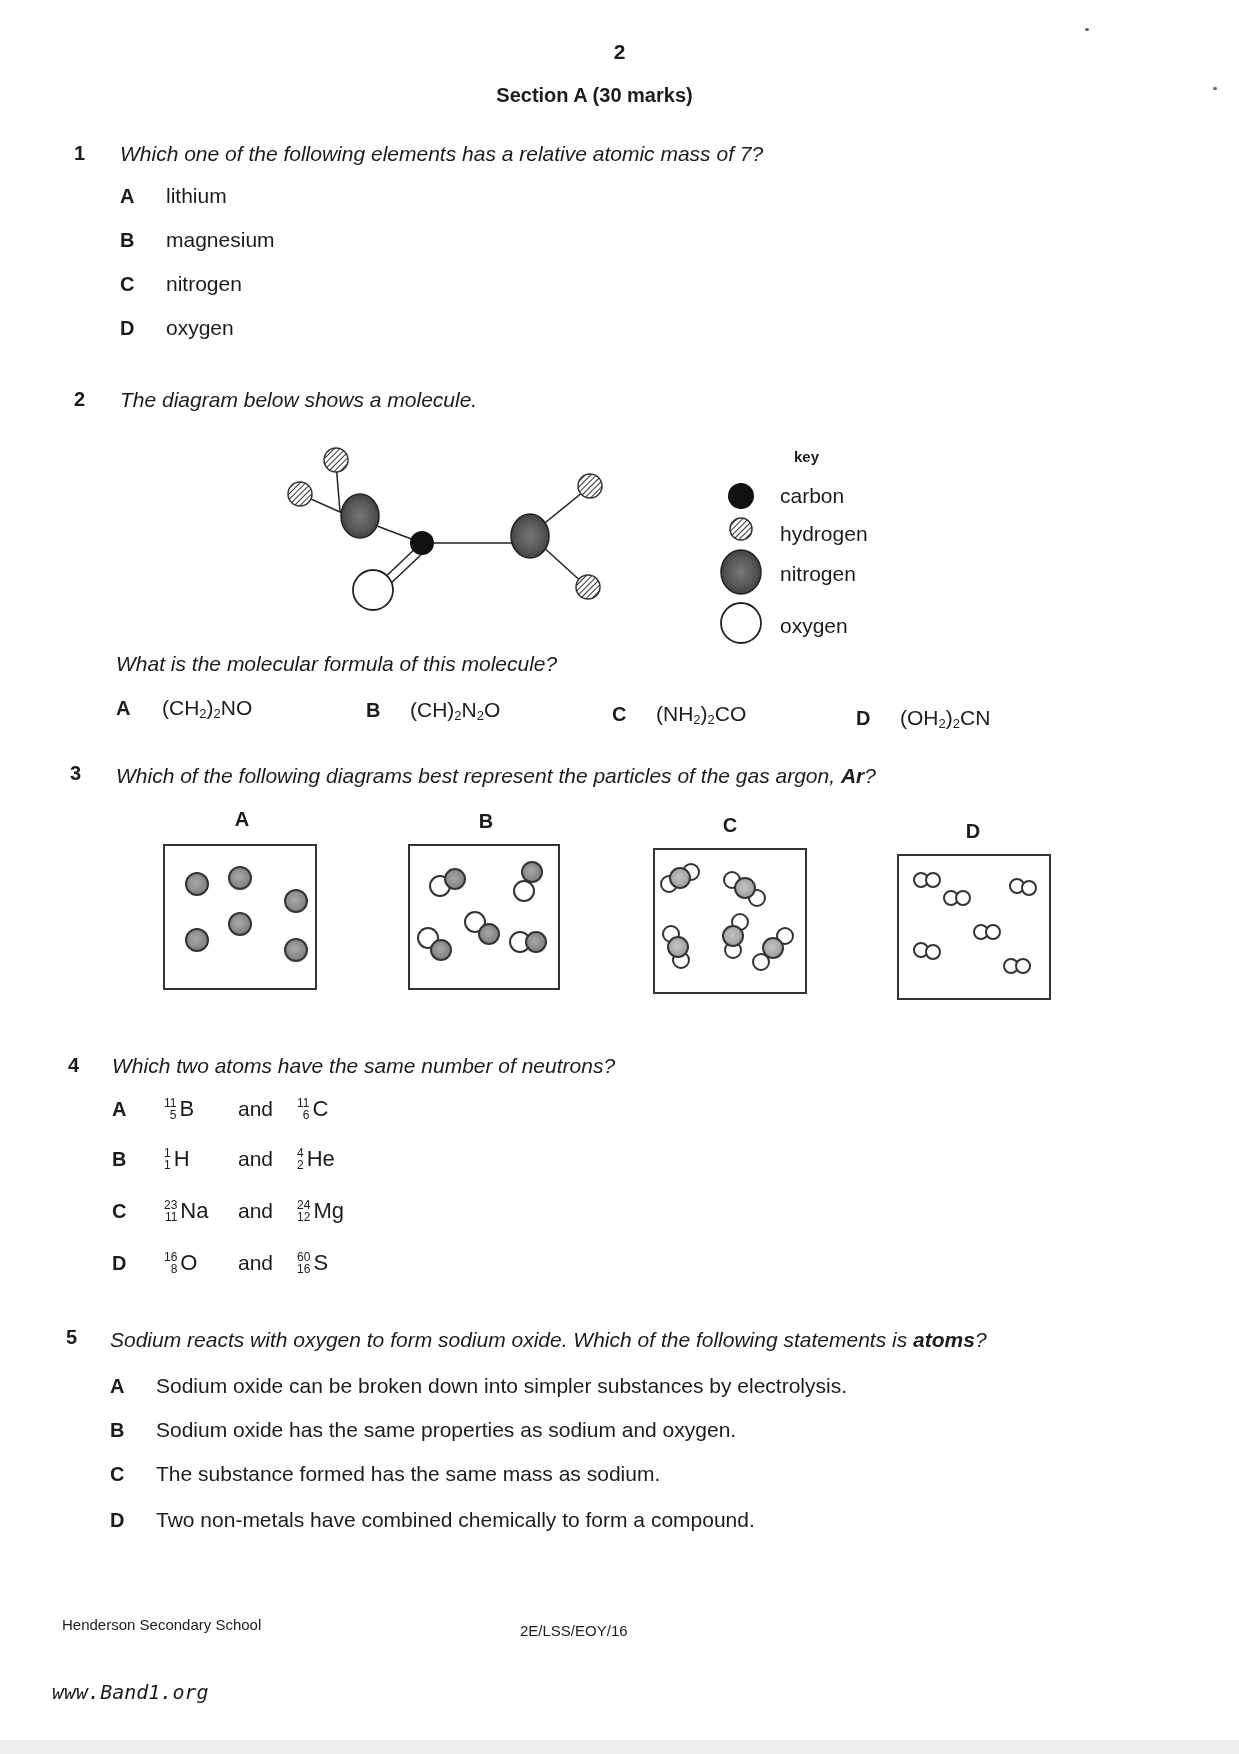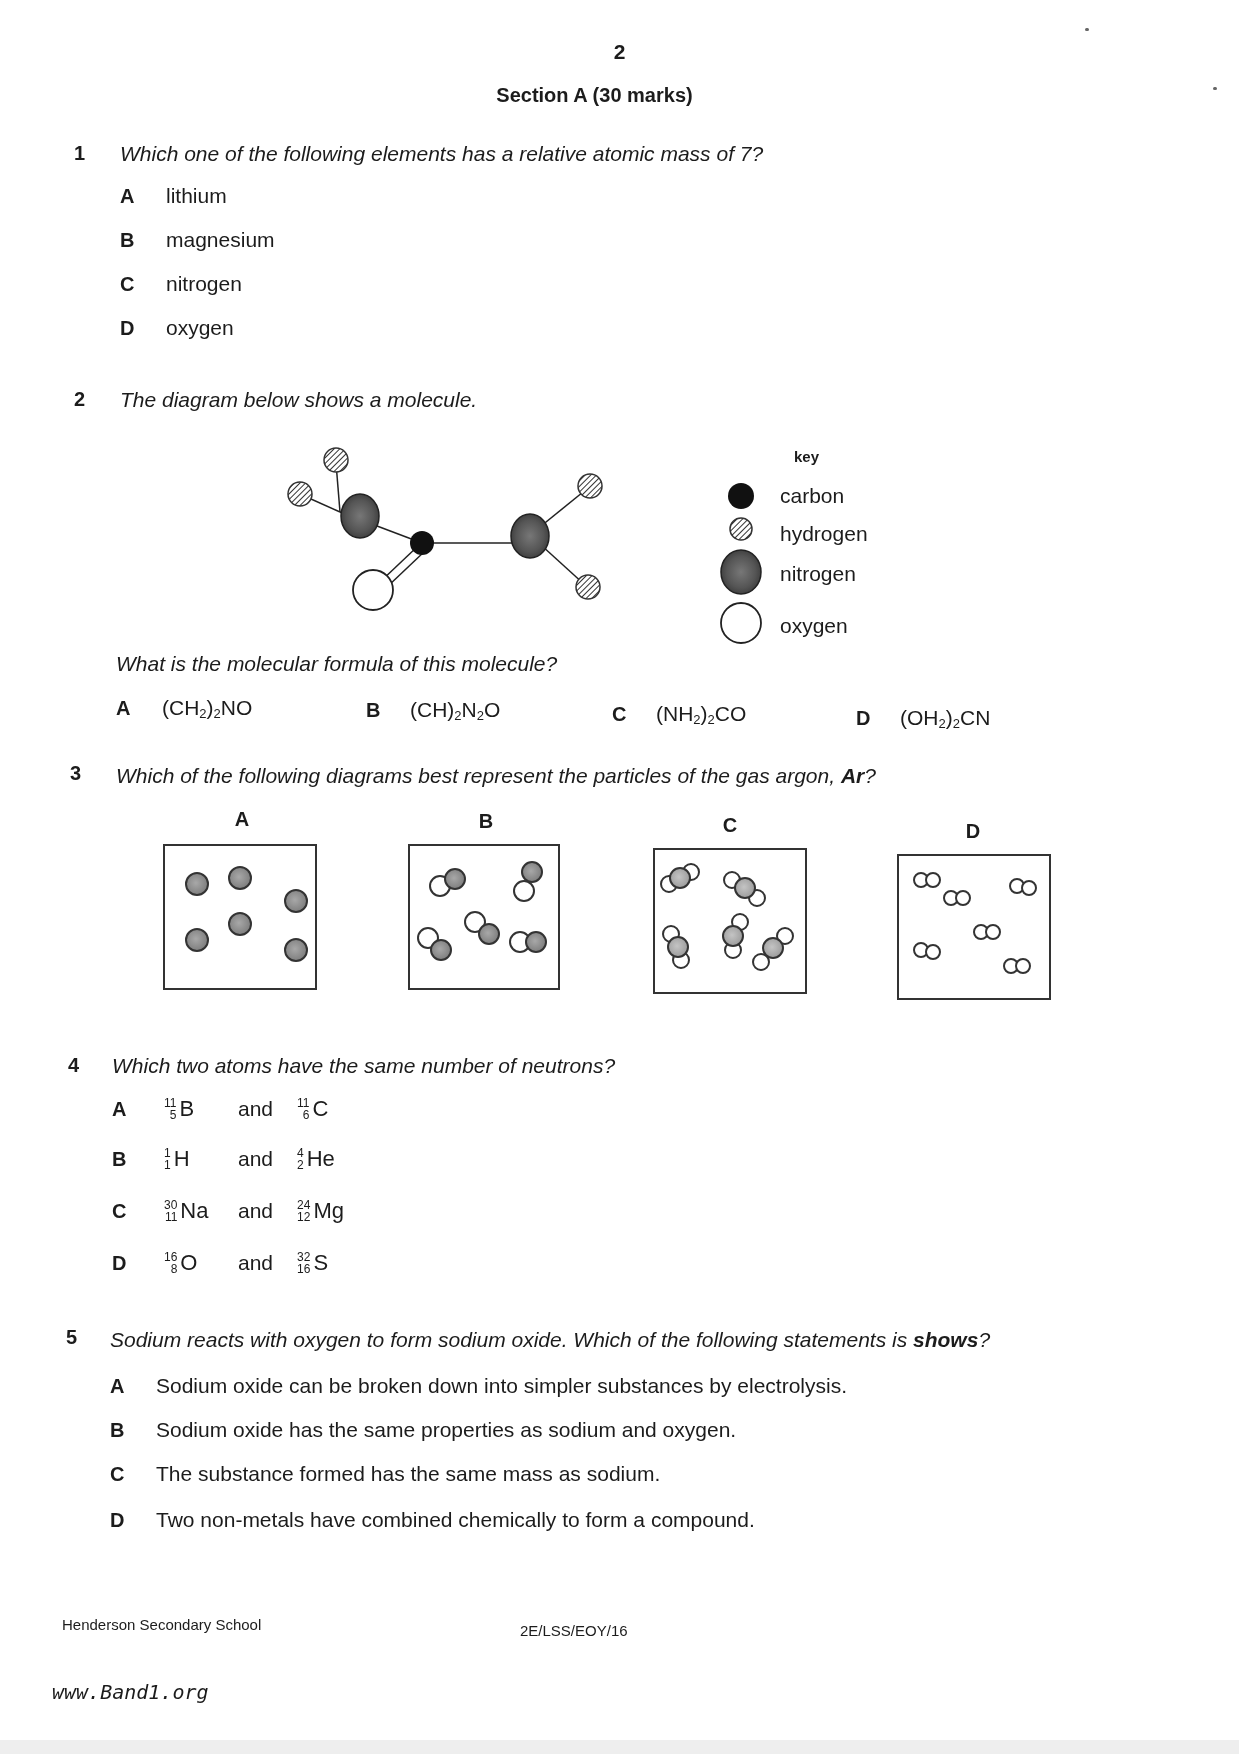--- a/index.html
+++ b/index.html
@@ -277,21 +277,21 @@
           <span>4</span>
           <span>2</span>
         </span>
         <span>He</span>
       </span>
   </div>
   <div class="row" style="left:112px; top:1198px; align-items:center;">
     <span class="opt-letter" style="width:52px;">C</span>
     <span class="nuclide" style="width:50px;">
         <span class="nums">
-          <span>30</span>
+          <span>23</span>
           <span>11</span>
         </span>
         <span>Na</span>
       </span>
     <span class="and">and</span>
     <span class="nuclide">
         <span class="nums">
           <span>24</span>
           <span>12</span>
         </span>
@@ -303,31 +303,31 @@
     <span class="nuclide" style="width:50px;">
         <span class="nums">
           <span>16</span>
           <span>8</span>
         </span>
         <span>O</span>
       </span>
     <span class="and">and</span>
     <span class="nuclide">
         <span class="nums">
-          <span>32</span>
+          <span>60</span>
           <span>16</span>
         </span>
         <span>S</span>
       </span>
   </div>
 </div>
 
 <div>
   <div class="abs qnum" style="left:66px; top:1326px;">5</div>
-  <div class="abs qtext" style="left:110px; top:1328px;"><span>Sodium reacts with oxygen to form sodium oxide. Which of the following statements is </span><b>shows</b><span>?</span></div>
+  <div class="abs qtext" style="left:110px; top:1328px;"><span>Sodium reacts with oxygen to form sodium oxide. Which of the following statements is </span><b>atoms</b><span>?</span></div>
 
   <div class="row" style="left:110px; top:1374px;">
     <span class="opt-letter" style="width:46px;">A</span>
     <span class="opt-text">Sodium oxide can be broken down into simpler substances by electrolysis.</span>
   </div>
   <div class="row" style="left:110px; top:1418px;">
     <span class="opt-letter" style="width:46px;">B</span>
     <span class="opt-text">Sodium oxide has the same properties as sodium and oxygen.</span>
   </div>
   <div class="row" style="left:110px; top:1462px;">

